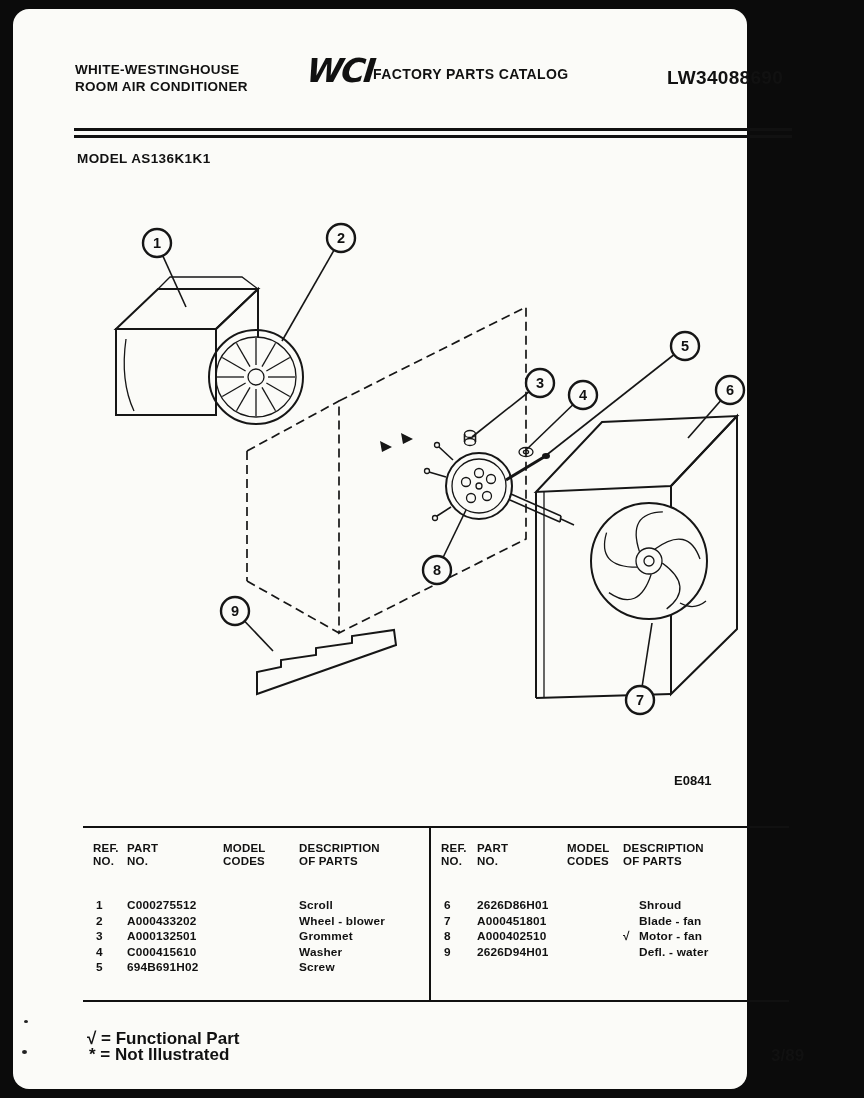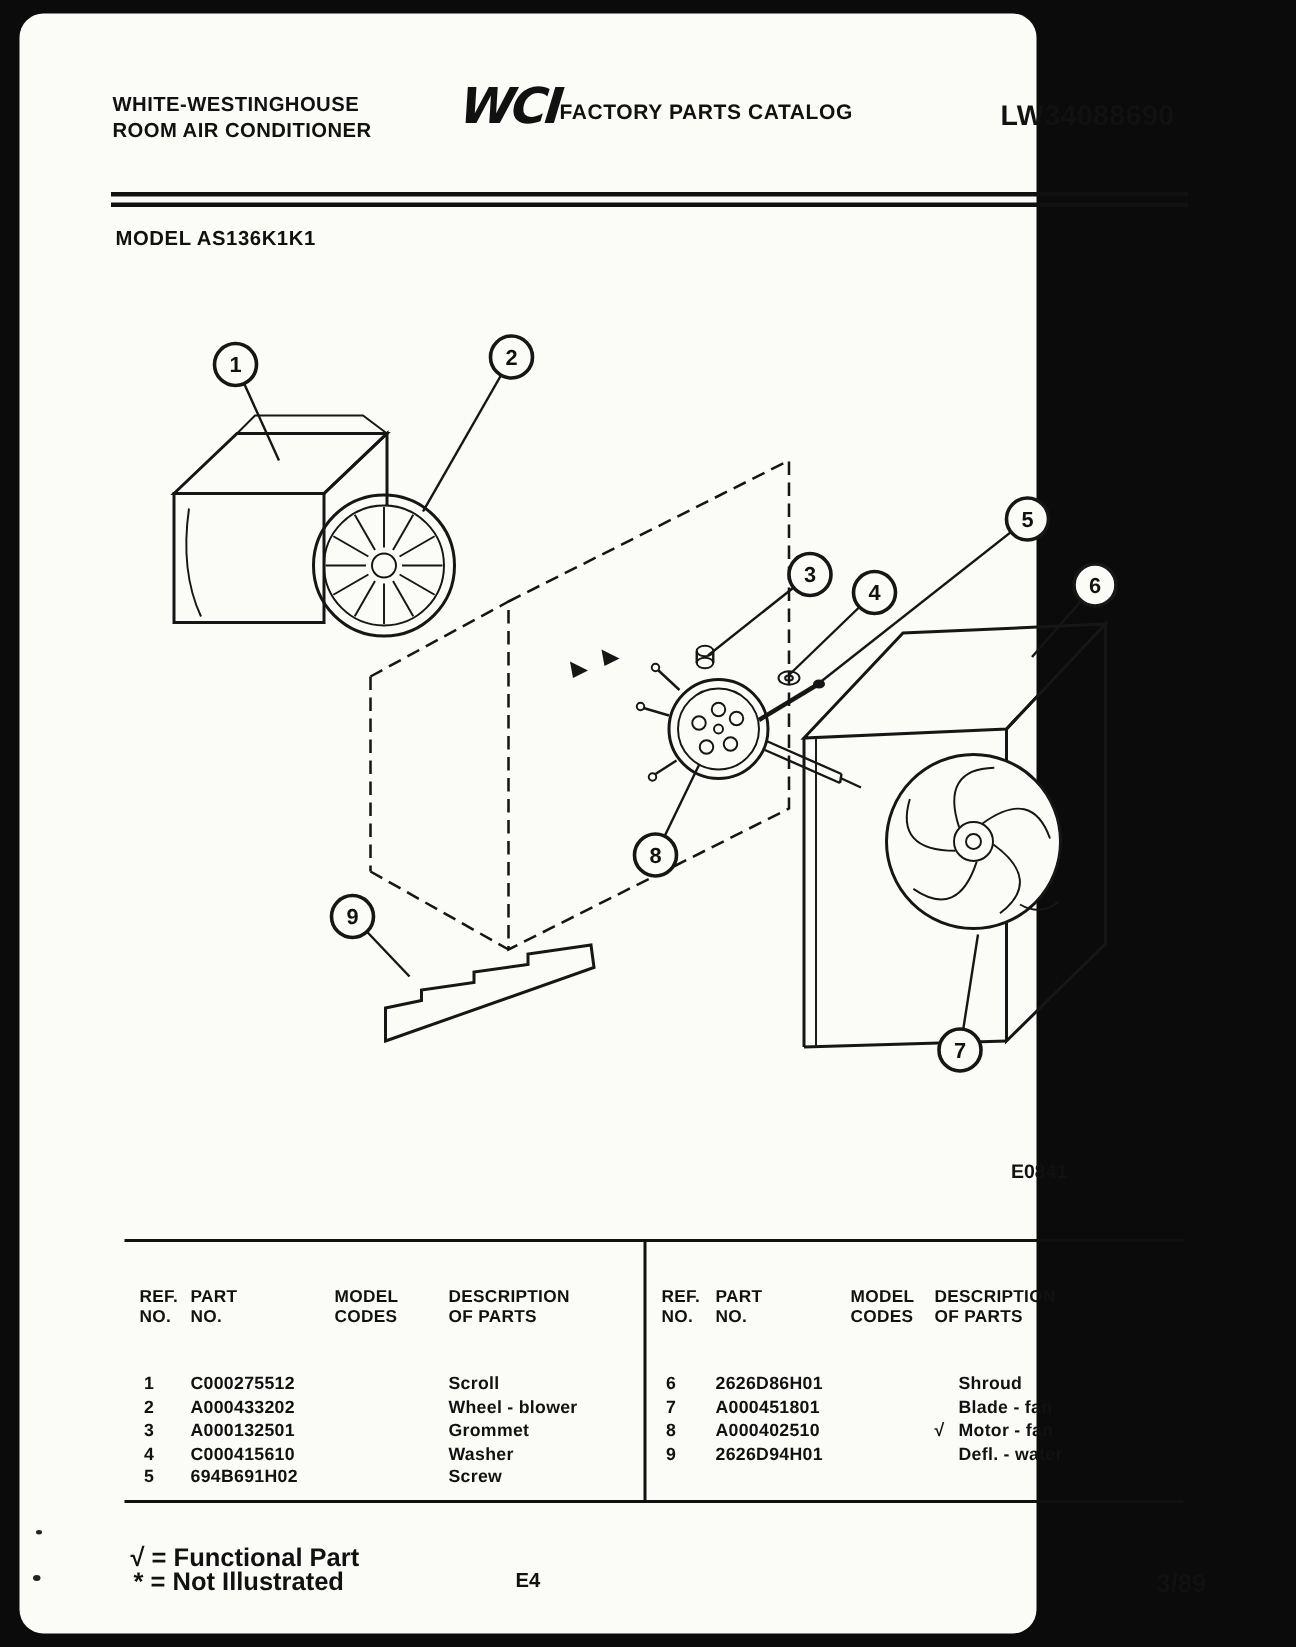--- a/index.html
+++ b/index.html
@@ -1,38 +1,38 @@
 <!DOCTYPE html>
 <html><head>
 <meta charset="utf-8">
 <style>
   *{margin:0;padding:0;box-sizing:border-box}
   html,body{width:864px;height:1098px}
   body{background:#0b0b0b;position:relative;overflow:hidden;font-family:"Liberation Sans",sans-serif;color:#111}
-  .page{position:absolute;left:13px;top:9px;width:678px;height:1080px;background:#fbfbf8;border-radius:16px}
+  .page{position:absolute;left:13px;top:9px;width:734px;height:1080px;background:#fbfbf8;border-radius:16px}
   .hdr-brand{position:absolute;left:62px;top:52px;font-size:13.5px;font-weight:bold;line-height:17px;letter-spacing:.3px}
   .wci{position:absolute;left:294px;top:42px;font-family:"DejaVu Sans",sans-serif;font-size:33px;font-weight:bold;font-style:italic;letter-spacing:-2px;transform:skewX(-6deg)}
   .cat-title{position:absolute;left:360px;top:57px;font-size:14px;font-weight:bold;letter-spacing:.4px}
   .pub-no{position:absolute;left:654px;top:58px;font-size:19px;font-weight:bold;letter-spacing:.3px}
   .rule2{position:absolute;left:61px;top:119px;width:718px;height:10px;border-top:3px solid #111;border-bottom:3px solid #111}
   .model{position:absolute;left:64px;top:142px;font-size:13.5px;font-weight:bold;letter-spacing:.4px}
   .diagram{position:absolute;left:61px;top:180px;width:735px;height:625px}
   svg{font-family:"Liberation Sans",sans-serif}
   svg .dline{fill:none;stroke:#161616;stroke-width:2}
   svg .thin{stroke-width:1.3}
   svg .dash{fill:none;stroke:#161616;stroke-width:1.7;stroke-dasharray:9 5}
   svg .leader{stroke:#161616;stroke-width:1.6}
   svg .callout circle{fill:#fbfbf8;stroke:#161616;stroke-width:2.4}
   svg .callout text{font-size:14.5px;font-weight:bold;text-anchor:middle;fill:#111}
   .tbl{position:absolute;left:70px;top:817px;width:706px;height:176px;border-top:2.5px solid #111;border-bottom:2.5px solid #111;font-weight:bold}
   .tbl-divider{position:absolute;left:346px;top:0;height:100%;border-left:2px solid #111}
   .half{position:absolute;top:0}
   .half.l{left:10px;width:328px}
   .half.r{left:358px;width:342px}
-  .hrow{display:grid;margin-top:31px;font-size:11.5px;line-height:13px;letter-spacing:.2px}
+  .hrow{display:grid;margin-top:14px;font-size:11.5px;line-height:13px;letter-spacing:.2px}
   .l .hrow,.l .prow{grid-template-columns:34px 96px 76px 1fr}
   .r .hrow,.r .prow{grid-template-columns:36px 90px 56px 16px 1fr}
   .hcell{white-space:pre-line}
   .span2{grid-column:4/6}
   .rows{margin-top:30px;font-size:11.8px;letter-spacing:.2px}
   .prow{display:grid;line-height:15.6px}
   .ref{padding-left:3px}
   .legend1{position:absolute;left:74px;top:1020px;font-size:17px;font-weight:bold}
   .legend2{position:absolute;left:76px;top:1036px;font-size:17px;font-weight:bold}
   .page-no{position:absolute;left:0;top:1037px;width:100%;text-align:center;font-size:13.5px;font-weight:bold}
@@ -295,18 +295,17 @@
           <span></span>
           <span class="flag"></span>
           <span>Defl. - water</span>
         </div>
       </div>
     </div>
   </div>
 
   <div class="legend1">√ = Functional Part</div>
   <div class="legend2">* = Not Illustrated</div>
-  <div class="page-no">E4</div>
   <div class="rev">3/89</div>
 
   <div class="artifact a1"></div>
   <div class="artifact a2"></div>
 </div>
 
 </body></html>

